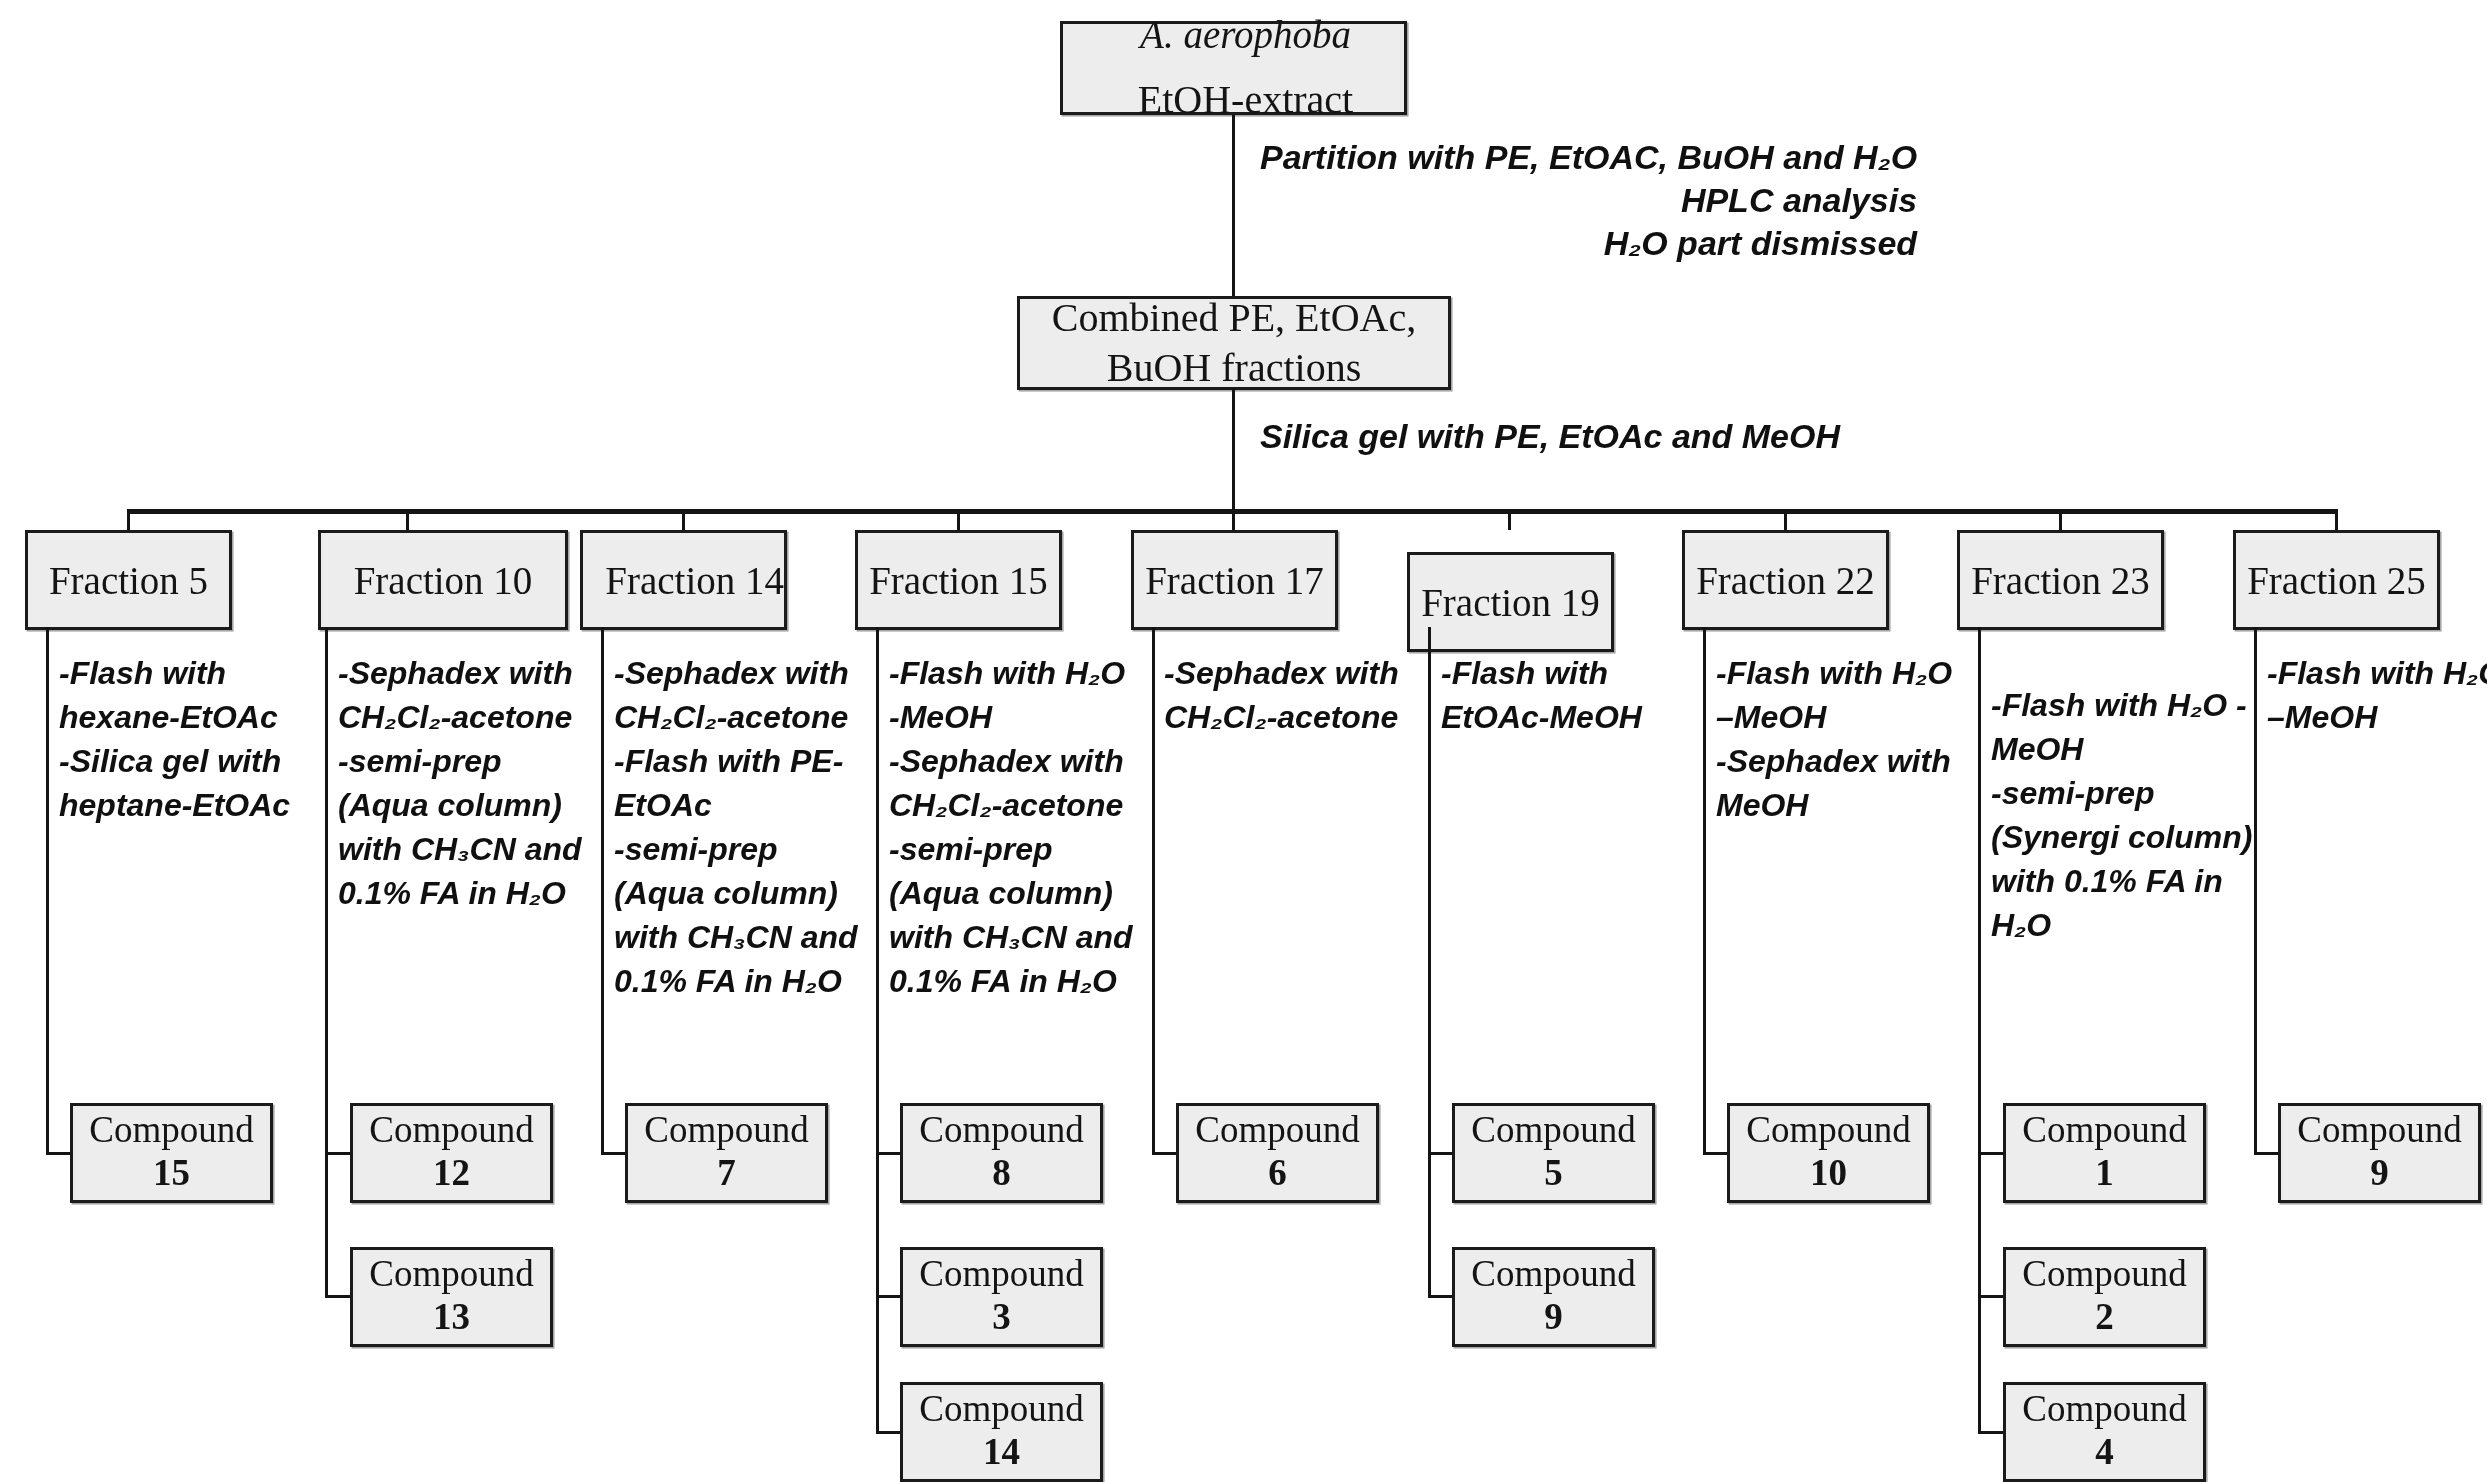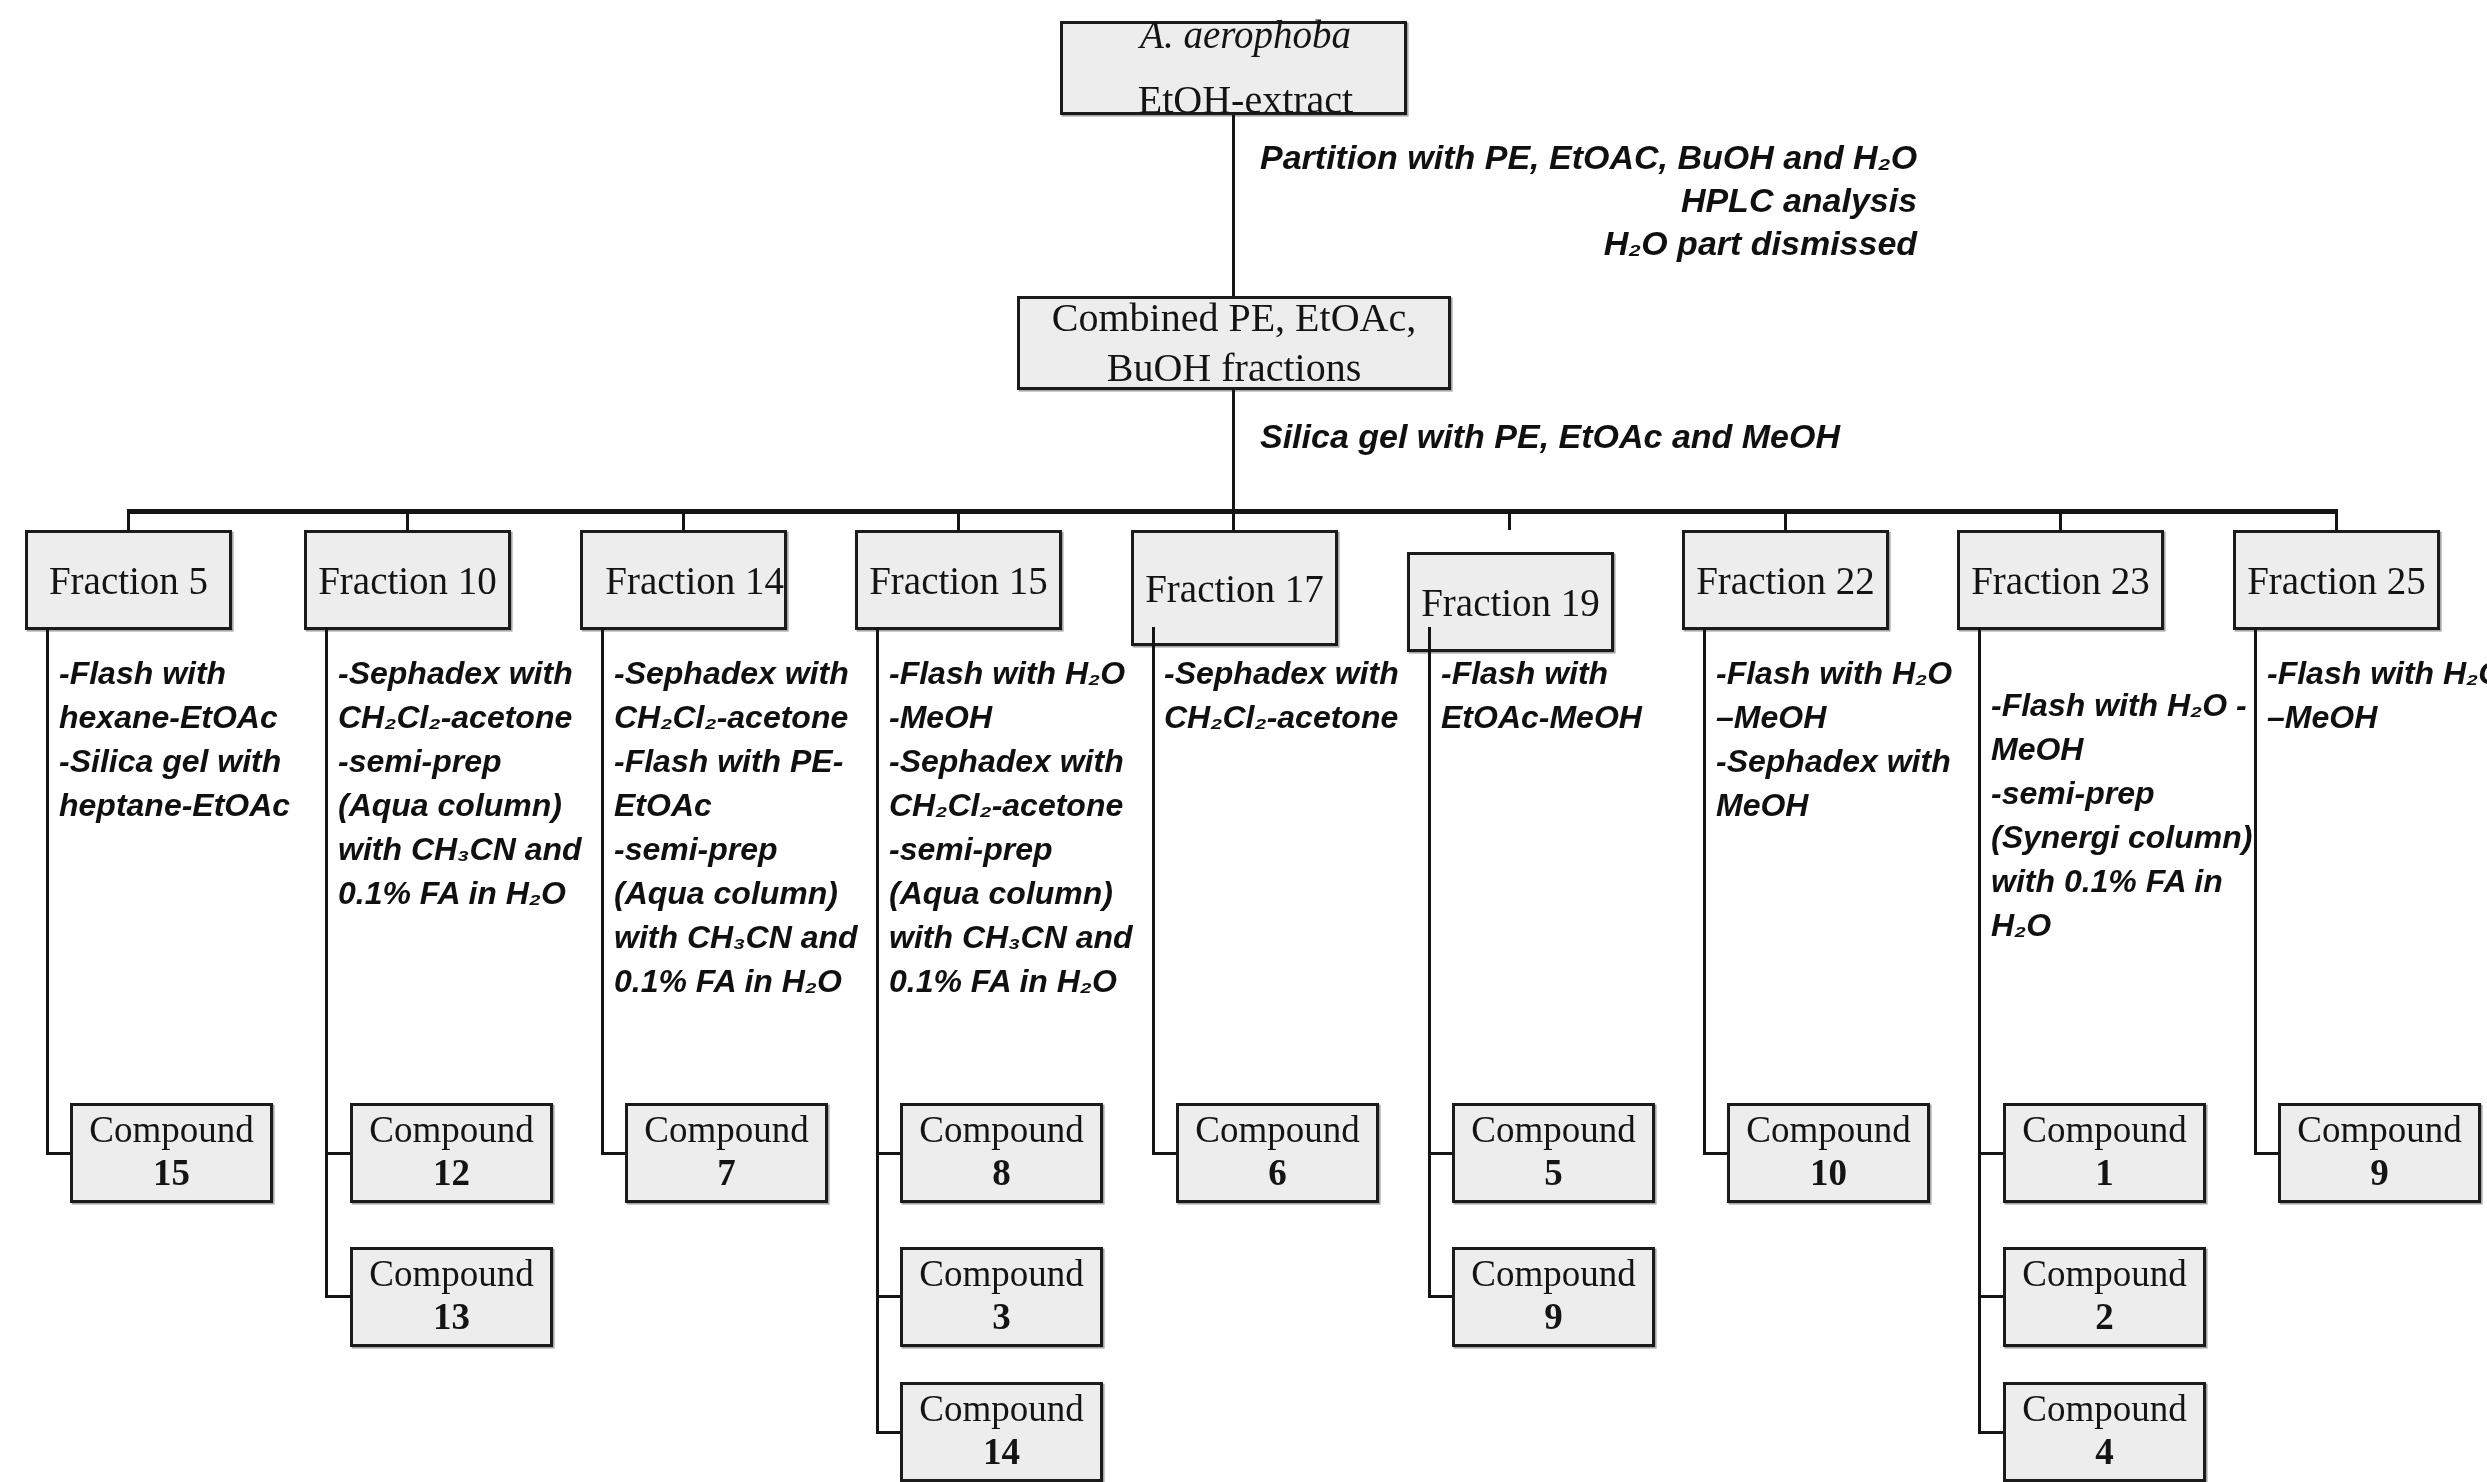--- a/index.html
+++ b/index.html
@@ -86,21 +86,21 @@
       <div>-Silica gel with</div>
       <div>heptane-EtOAc</div>
     </div>
     <div class="vline" style="left: 46px; top: 627px; height: 527px;"></div>
     <div class="hseg" style="left: 46px; top: 1152px; width: 27.5px;"></div>
     <div class="box" style="left: 70px; top: 1103px; width: 203px; height: 100px;">
       <div class="compound-word">Compound</div>
       <div class="compound-number">15</div>
     </div>
     <div class="vline" style="left: 406px; top: 509px; height: 21px;"></div>
-    <div class="box" style="left: 304px; top: 530px; width: 207px; height: 100px;">
+    <div class="box" style="left: 318px; top: 530px; width: 250px; height: 100px;">
       <div class="fraction-label">Fraction 10</div>
     </div>
     <div class="notes" style="left: 338px; top: 651px;">
       <div>-Sephadex with</div>
       <div>CH₂Cl₂-acetone</div>
       <div>-semi-prep</div>
       <div>(Aqua column)</div>
       <div>with CH₃CN and</div>
       <div>0.1% FA in H₂O</div>
     </div>
@@ -159,21 +159,21 @@
     <div class="box" style="left: 900px; top: 1247px; width: 203px; height: 100px;">
       <div class="compound-word">Compound</div>
       <div class="compound-number">3</div>
     </div>
     <div class="hseg" style="left: 876px; top: 1431px; width: 27.5px;"></div>
     <div class="box" style="left: 900px; top: 1382px; width: 203px; height: 100px;">
       <div class="compound-word">Compound</div>
       <div class="compound-number">14</div>
     </div>
     <div class="vline" style="left: 1232px; top: 509px; height: 21px;"></div>
-    <div class="box" style="left: 1131px; top: 530px; width: 207px; height: 116px;">
+    <div class="box" style="left: 1131px; top: 530px; width: 207px; height: 100px;">
       <div class="fraction-label">Fraction 17</div>
     </div>
     <div class="notes" style="left: 1164px; top: 651px;">
       <div>-Sephadex with</div>
       <div>CH₂Cl₂-acetone</div>
     </div>
     <div class="vline" style="left: 1152px; top: 627px; height: 527px;"></div>
     <div class="hseg" style="left: 1152px; top: 1152px; width: 27.5px;"></div>
     <div class="box" style="left: 1176px; top: 1103px; width: 203px; height: 100px;">
       <div class="compound-word">Compound</div>

